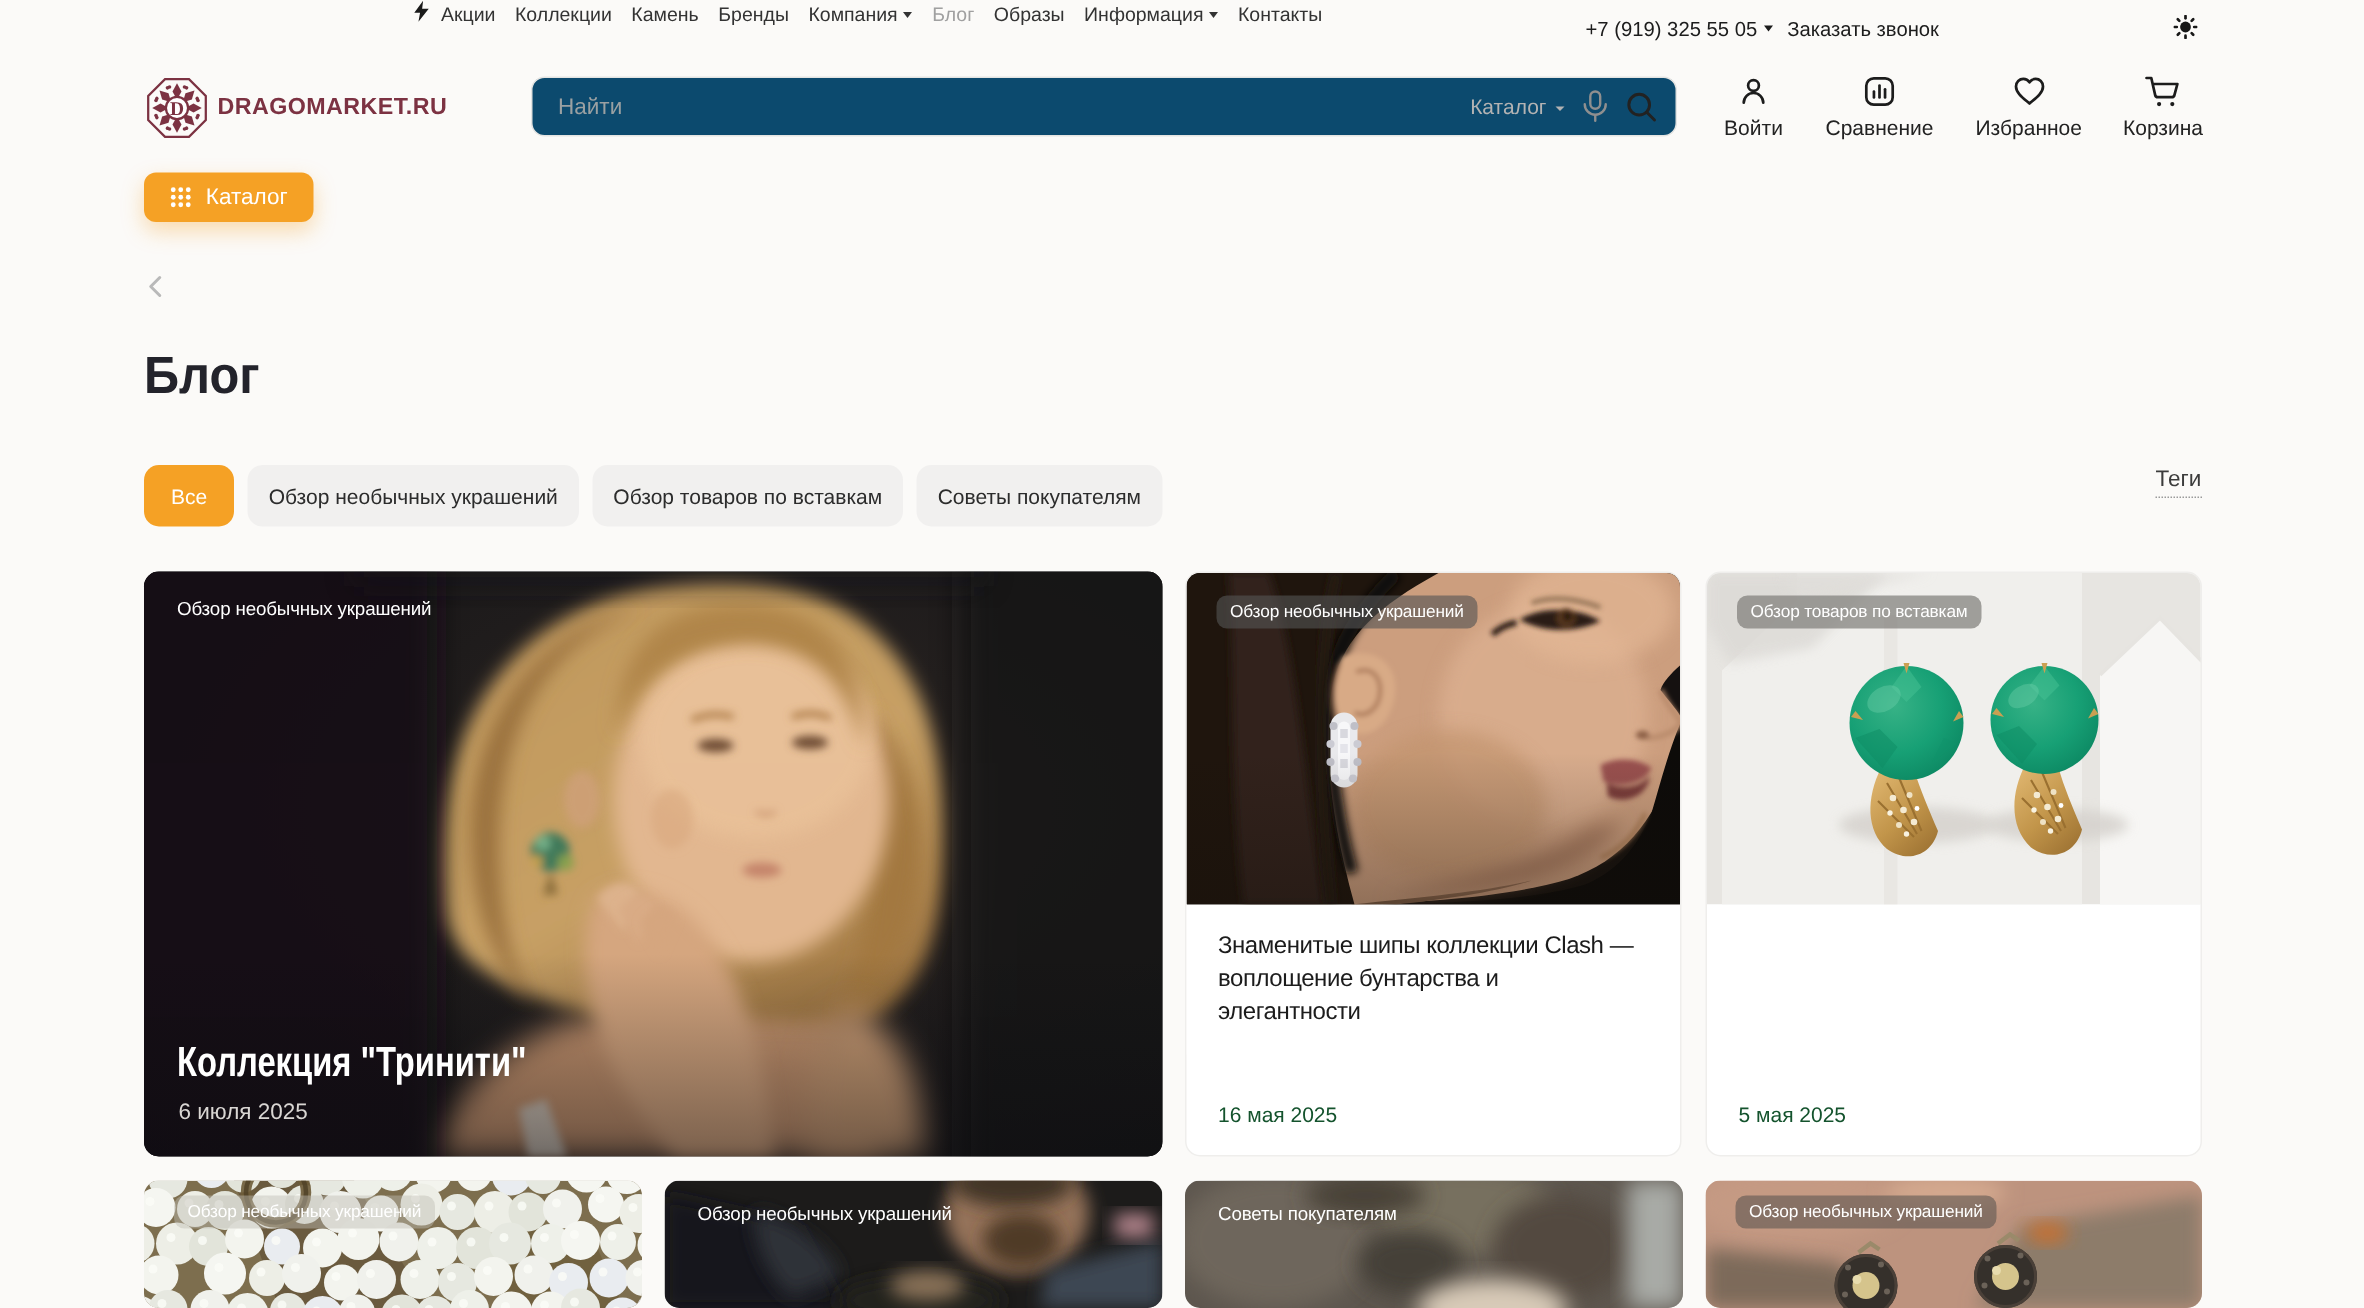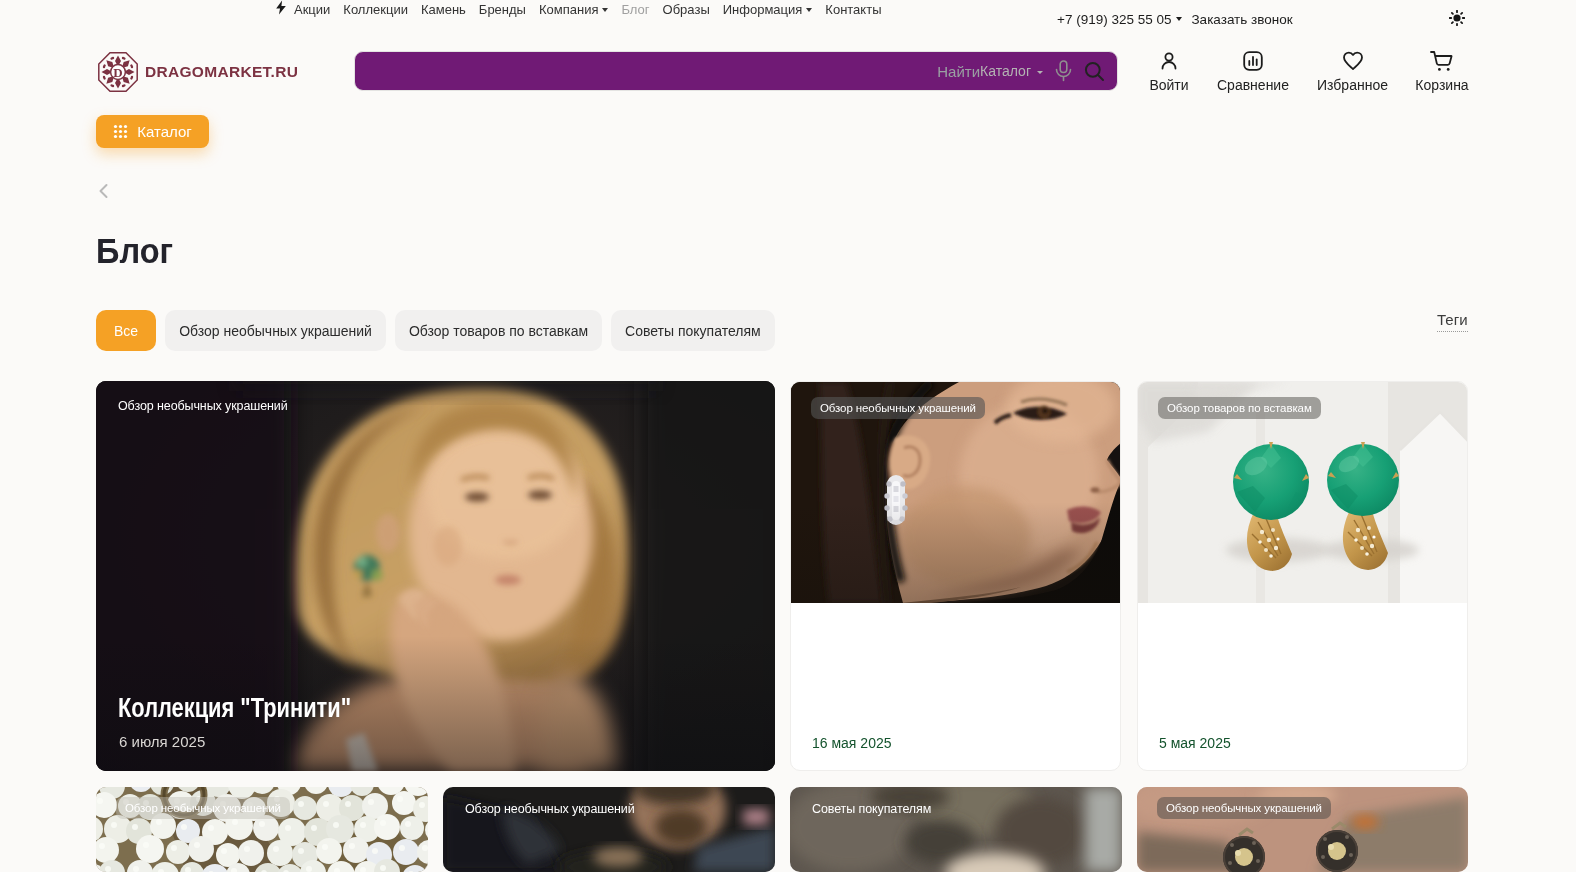--- a/index.html
+++ b/index.html
@@ -20,21 +20,21 @@
 .bolt { margin-right:6px; display:inline-block; }
 .topright { position:absolute; top:10px; left:1057px; height:18px; display:flex; align-items:center; font-size:13.5px; color:#1c1c1c; }
 .phone { font-weight:500; }
 .topright .caret { display:inline-block; margin-left:5px; width:0; height:0; border-left:3.5px solid transparent; border-right:3.5px solid transparent; border-top:4px solid #1c1c1c; }
 .callback { margin-left:9px; }
 .sun { position:absolute; left:1449px; top:10px; }
 
 
 .logo { position:absolute; left:96px; top:50px; display:flex; align-items:center; }
 .logoname { font-size:15.5px; font-weight:bold; color:#7c3242; letter-spacing:0.3px; margin-left:5px; }
-.search { position:absolute; left:354px; top:51px; width:764px; height:40px; border:1px solid #e4e4e2; border-radius:9px; background:#701a75; display:flex; align-items:center;text-align:right; }
+.search { position:absolute; left:354px; top:51px; width:764px; height:40px; border:1px solid #e4e4e2; border-radius:9px; background:#0c4a6e; display:flex; align-items:center; }
 .search .ph { color:#9aa0a2; font-size:15px; margin-left:17px; flex:1; }
 .search .cat { color:#b3b3b3; font-size:14px; margin-right:6px; }
 .search .caret2 { width:0;height:0;border-left:3px solid transparent;border-right:3px solid transparent;border-top:3.5px solid #b3b3b3; margin-right:12px; margin-top:2px;}
 .hicons { position:absolute; top:49px; }
 .hicon { position:absolute; top:0; display:flex; flex-direction:column; align-items:center; color:#222; font-size:14px; }
 .hicon svg { margin-bottom:4px; }
 
 
 .catbtn { position:absolute; left:96px; top:115px; width:113px; height:33px; background:#f5a125; border-radius:8px; display:flex; align-items:center; justify-content:center; color:#fff; font-size:15px; box-shadow:0 6px 14px rgba(245,161,37,.35); }
 .catbtn svg { margin-right:9px; }
@@ -359,20 +359,23 @@
       <rect x="102.5" y="114" width="5" height="6" fill="#e4e4ea"></rect>
       <rect x="102.5" y="124" width="5" height="6" fill="#d8d8de"></rect>
     </g>
     <linearGradient id="c2sh" x1="0" y1="0" x2="0" y2="1">
       <stop offset="0" stop-color="#140f0a" stop-opacity="0"></stop>
         <stop offset="1" stop-color="#140f0a" stop-opacity="0.32"></stop>
     </linearGradient>
     <rect x="0" y="120" width="331" height="101" fill="url(#c2sh)"></rect>
   </svg>
   <div class="badge">Обзор необычных украшений</div>
+  <div class="cbody">
+    <div class="ctitle">Знаменитые шипы коллекции Clash —<br>воплощение бунтарства и<br>элегантности</div>
+  </div>
   <div class="cdate">16 мая 2025</div>
 </div>
 
 <div class="card cardline" style="left:1137px; top:381px; width:331px; height:390px;">
   <svg class="im" width="331" height="221" viewBox="0 0 331 221">
     <defs>
       <filter id="h4" x="-40%" y="-40%" width="180%" height="180%">
           <feGaussianBlur stdDeviation="4"></feGaussianBlur>
         </filter>
       <radialGradient id="gem" cx="0.40" cy="0.35" r="0.75">

